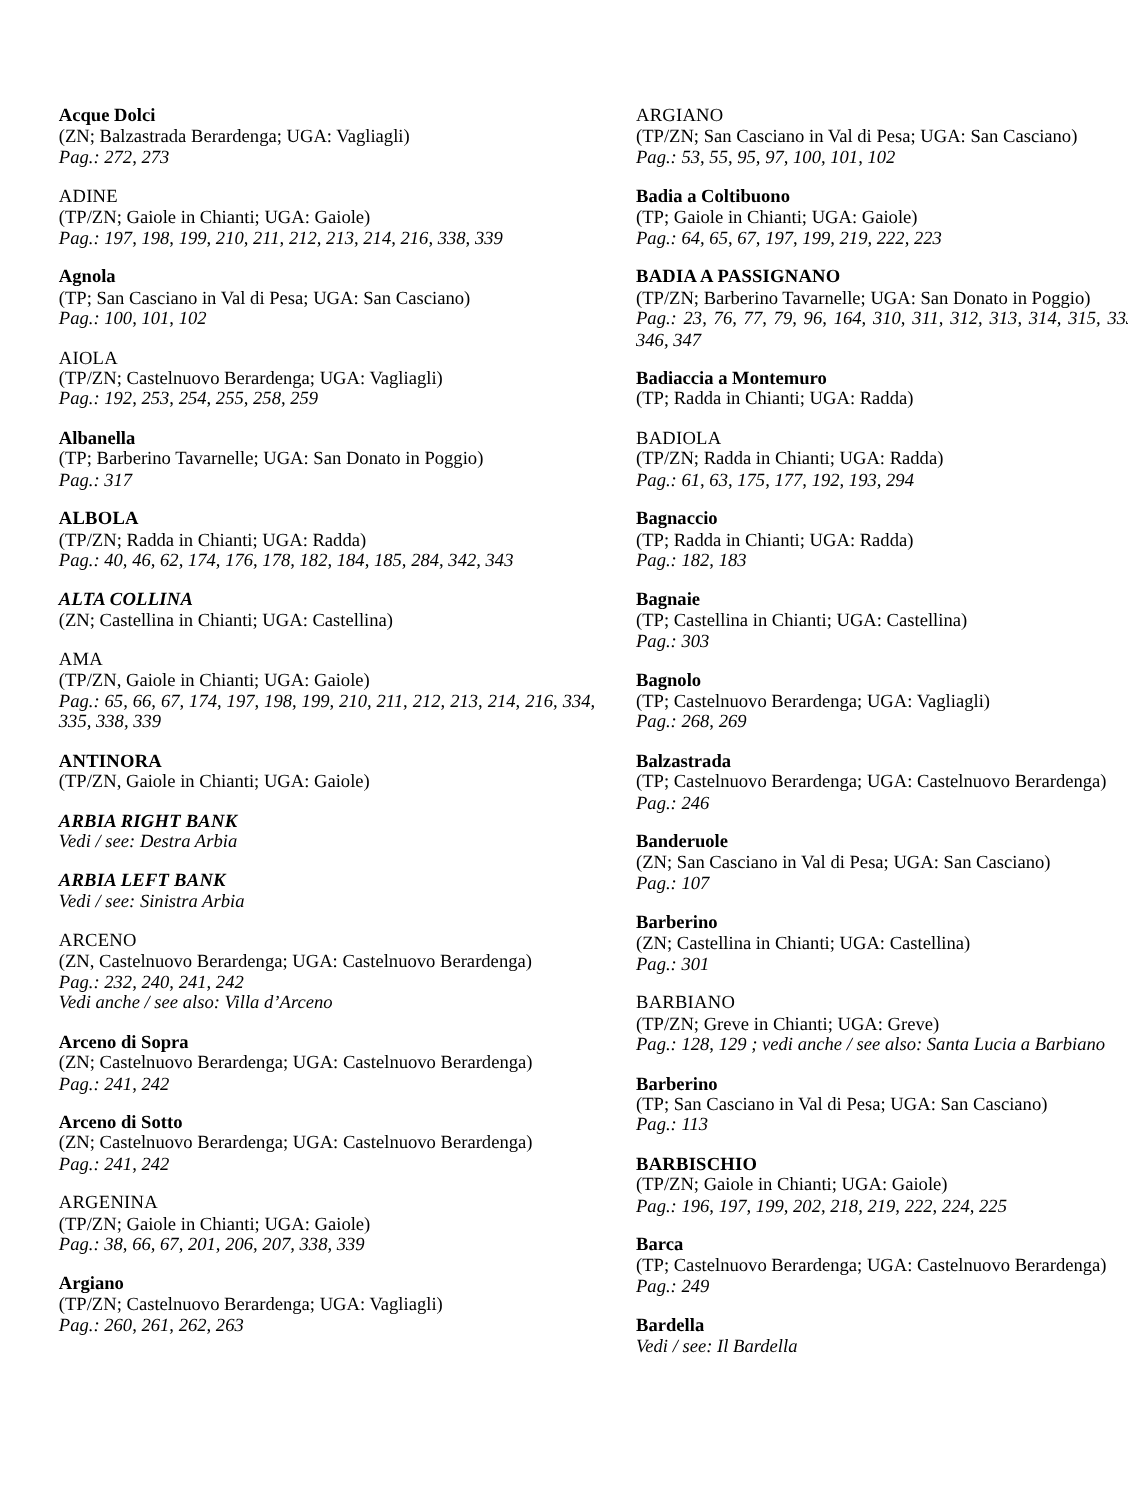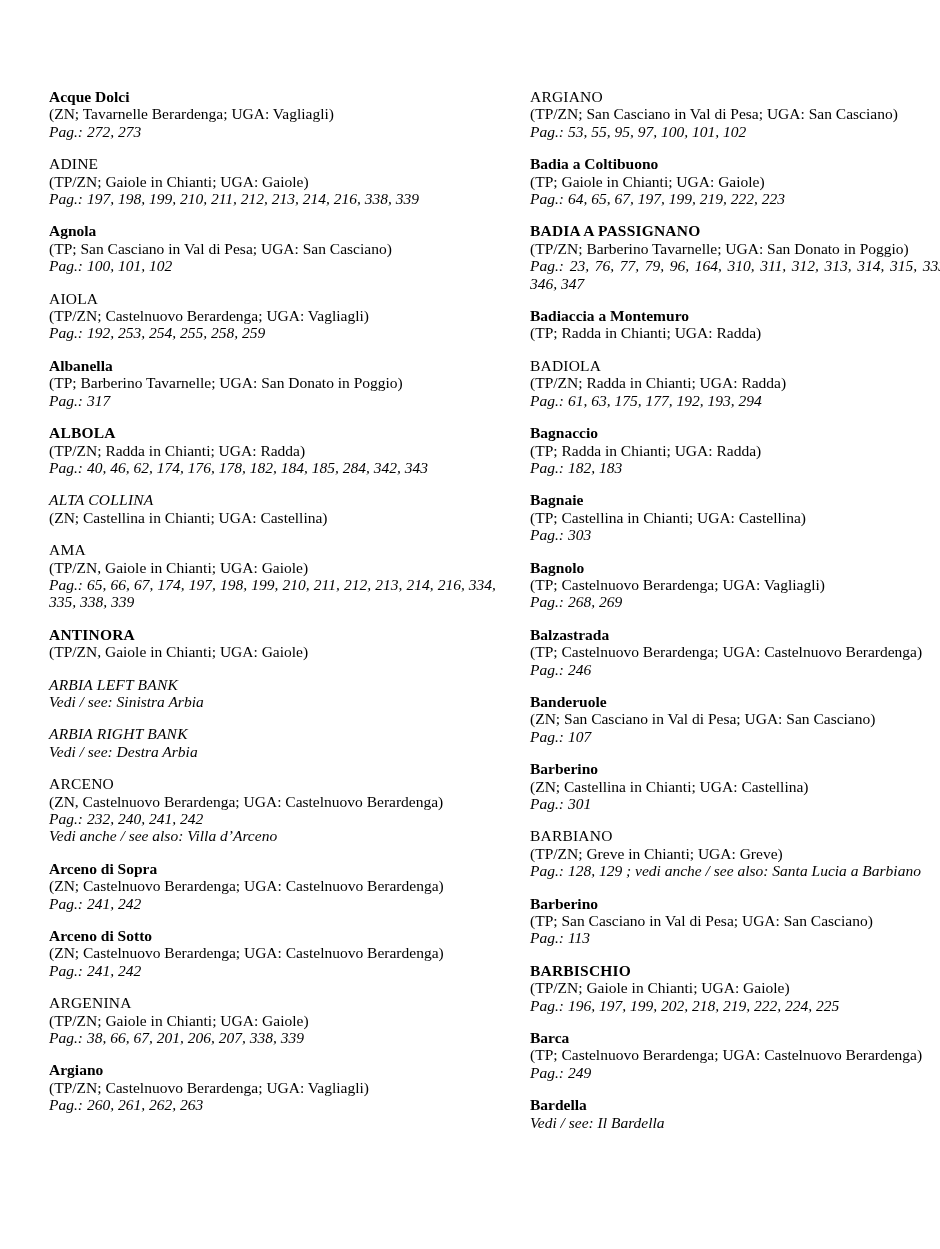--- a/index.html
+++ b/index.html
@@ -23,33 +23,33 @@
   .entry {
     font-size: 15.5px;
     line-height: 17.4px;
     margin-bottom: 15px;
     text-align: justify;
   }
   .entry-name { font-weight: bold; }
   .entry-name.style-bold { font-weight: bold; font-style: normal; }
   .entry-name.style-caps { font-weight: normal; font-style: normal; letter-spacing: 0.2px; }
   .entry-name.style-bold-caps { font-weight: bold; font-style: normal; letter-spacing: 0.2px; }
-  .entry-name.style-bold-italic-caps { font-weight: normal; font-style: italic; letter-spacing: 0.2px; }
+  .entry-name.style-bold-italic-caps { font-weight: bold; font-style: italic; letter-spacing: 0.2px; }
   .line { }
   .line.italic { font-style: italic; }
 </style>
 </head>
 <body>
 
 <div class="page" style="color: #000000; background: rgb(255, 255, 255); padding-left: 19px;">
   <div class="columns">
     <div class="col col-left">
   <div class="entry">
     <div class="entry-name style-bold">Acque Dolci</div>
-  <div class="line">(ZN; Tavarnelle Berardenga; UGA: Vagliagli)</div>
+  <div class="line">(ZN; Balzastrada Berardenga; UGA: Vagliagli)</div>
           <div class="line italic">Pag.: 272, 273</div>
         </div>
 
   <div class="entry">
     <div class="entry-name style-caps">ADINE</div>
   <div class="line">(TP/ZN; Gaiole in Chianti; UGA: Gaiole)</div>
           <div class="line italic">Pag.: 197, 198, 199, 210, 211, 212, 213, 214, 216, 338, 339</div>
         </div>
 
   <div class="entry">
@@ -86,27 +86,27 @@
   <div class="line">(TP/ZN, Gaiole in Chianti; UGA: Gaiole)</div>
           <div class="line italic">Pag.: 65, 66, 67, 174, 197, 198, 199, 210, 211, 212, 213, 214, 216, 334, 335, 338, 339</div>
         </div>
 
   <div class="entry">
     <div class="entry-name style-bold-caps">ANTINORA</div>
   <div class="line">(TP/ZN, Gaiole in Chianti; UGA: Gaiole)</div>
         </div>
 
   <div class="entry">
+    <div class="entry-name style-bold-italic-caps">ARBIA RIGHT BANK</div>
+  <div class="line italic">Vedi / see: Destra Arbia</div>
+        </div>
+
+  <div class="entry">
     <div class="entry-name style-bold-italic-caps">ARBIA LEFT BANK</div>
   <div class="line italic">Vedi / see: Sinistra Arbia</div>
-        </div>
-
-  <div class="entry">
-    <div class="entry-name style-bold-italic-caps">ARBIA RIGHT BANK</div>
-  <div class="line italic">Vedi / see: Destra Arbia</div>
         </div>
 
   <div class="entry">
     <div class="entry-name style-caps">ARCENO</div>
   <div class="line">(ZN, Castelnuovo Berardenga; UGA: Castelnuovo Berardenga)</div>
           <div class="line italic">Pag.: 232, 240, 241, 242</div>
           <div class="line italic">Vedi anche / see also: Villa d’Arceno</div>
         </div>
 
   <div class="entry">

